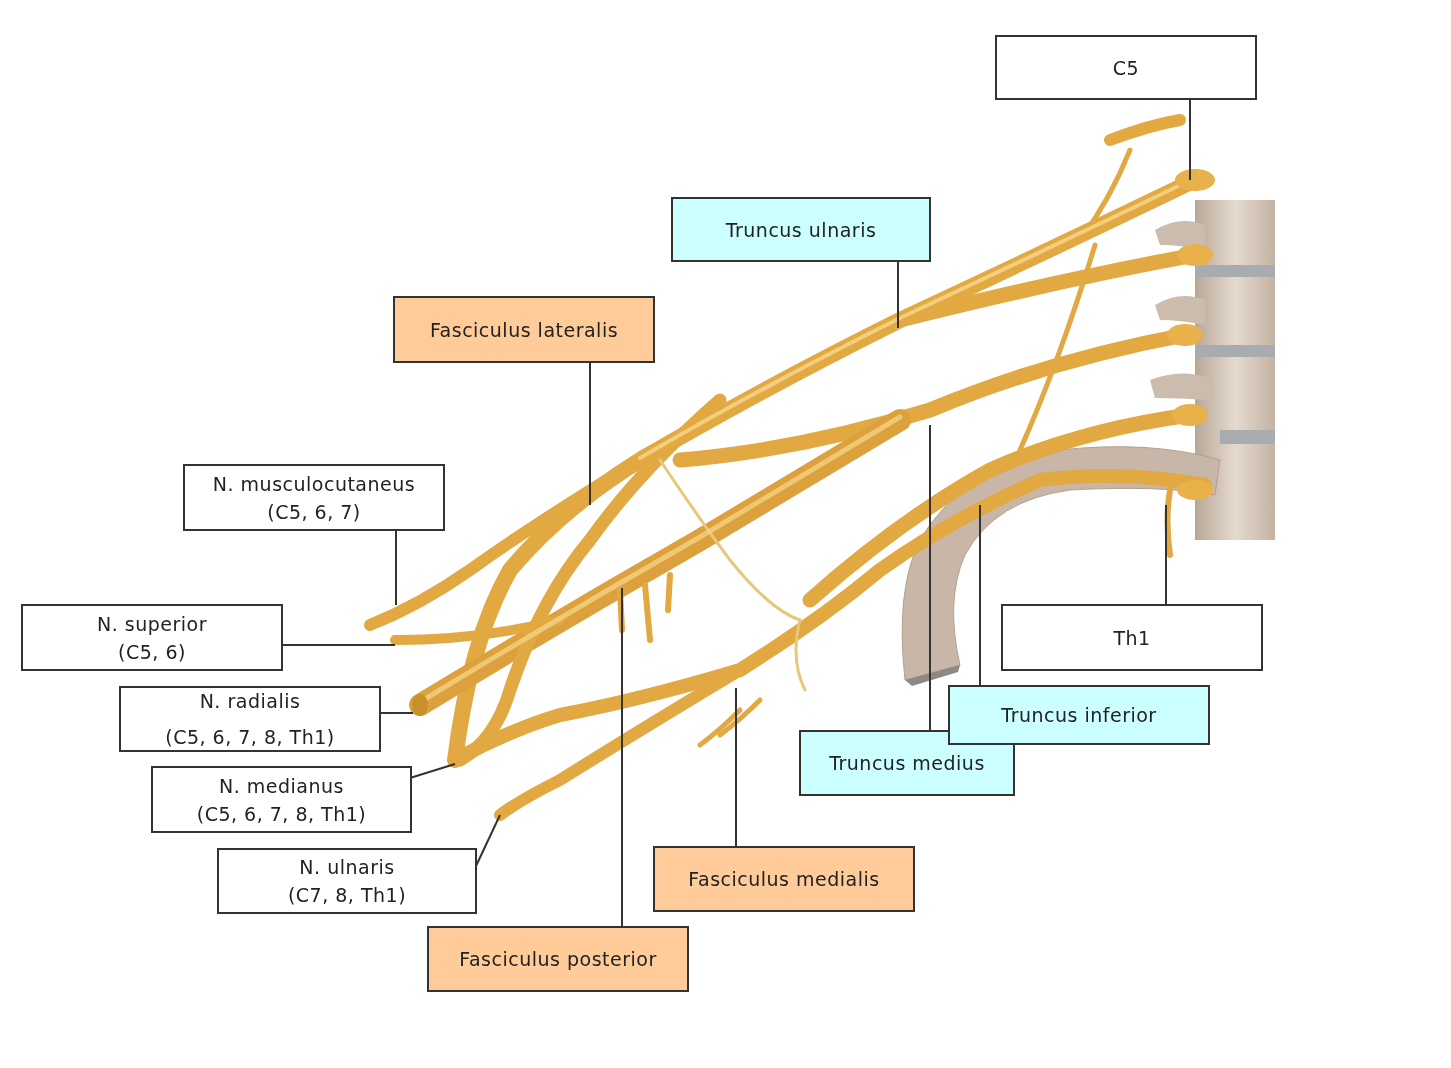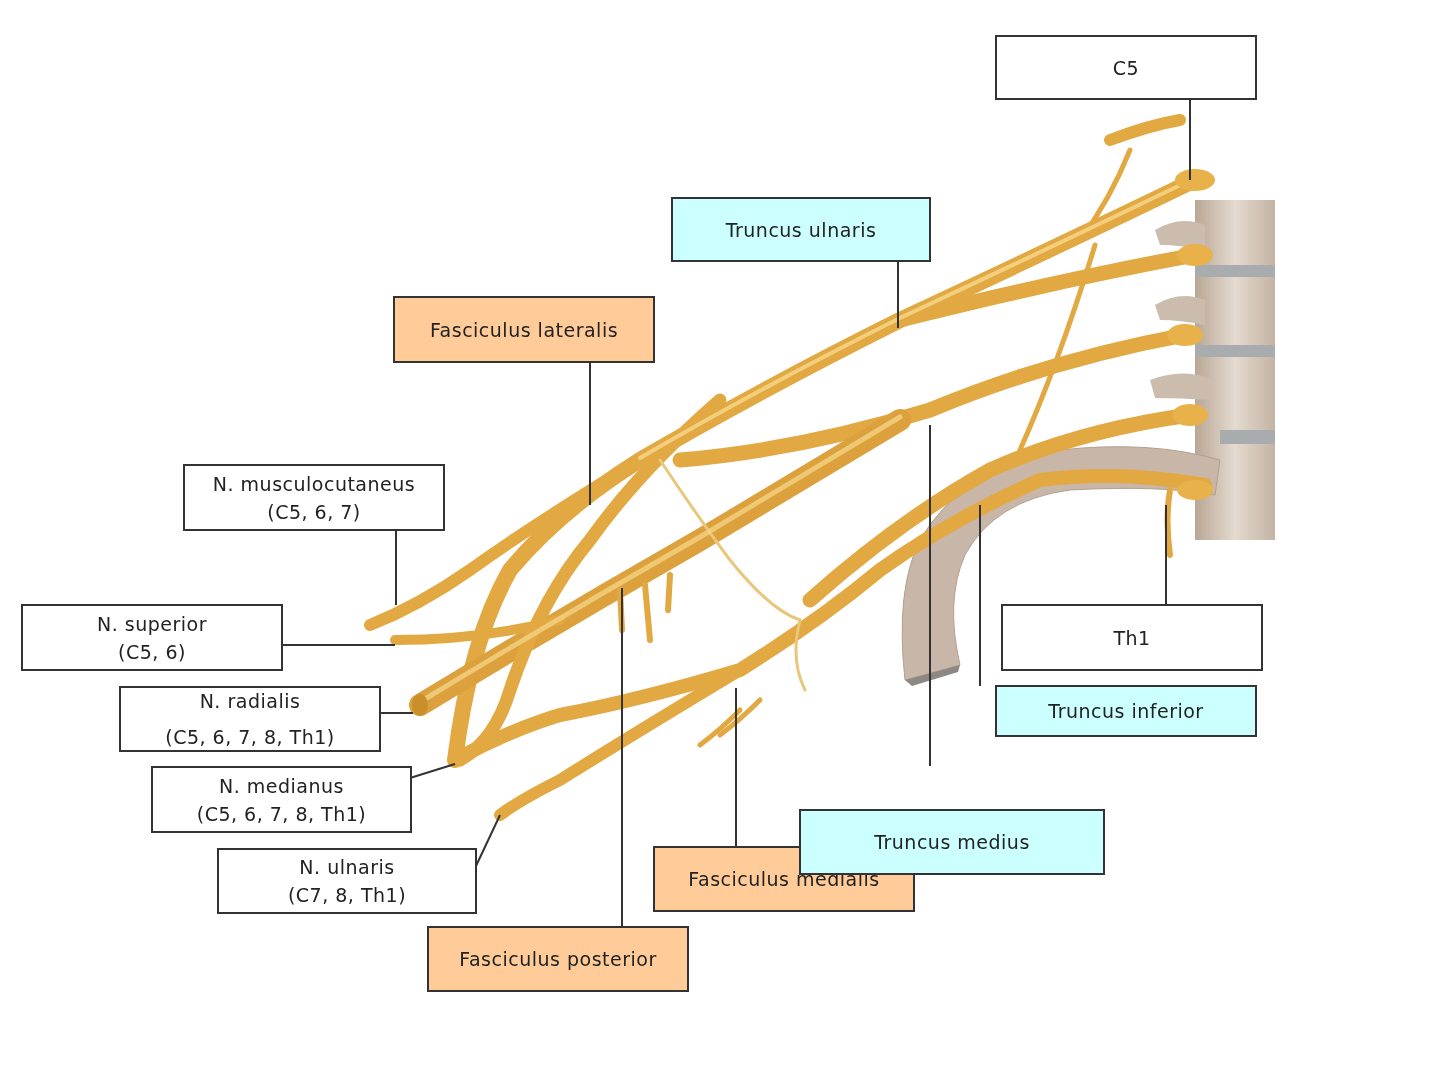--- a/index.html
+++ b/index.html
@@ -144,25 +144,25 @@
   </div>
 
   <div class="label cord" style="left:427px;top:926px;width:262px;height:66px;">
     <span>Fasciculus posterior</span>
   </div>
 
   <div class="label cord" style="left:653px;top:846px;width:262px;height:66px;">
     <span>Fasciculus medialis</span>
   </div>
 
-  <div class="label trunk" style="left:799px;top:809px;width:306px;height:66px;">
+  <div class="label trunk" style="left:799px;top:730px;width:216px;height:66px;">
     <span>Truncus medius</span>
   </div>
 
-  <div class="label trunk" style="left:995px;top:685px;width:262px;height:52px;">
+  <div class="label trunk" style="left:948px;top:685px;width:262px;height:60px;">
     <span>Truncus inferior</span>
   </div>
 
   <div class="label" style="left:1001px;top:604px;width:262px;height:67px;">
     <span>Th1</span>
   </div>
 
 </div>
 
 </body></html>

